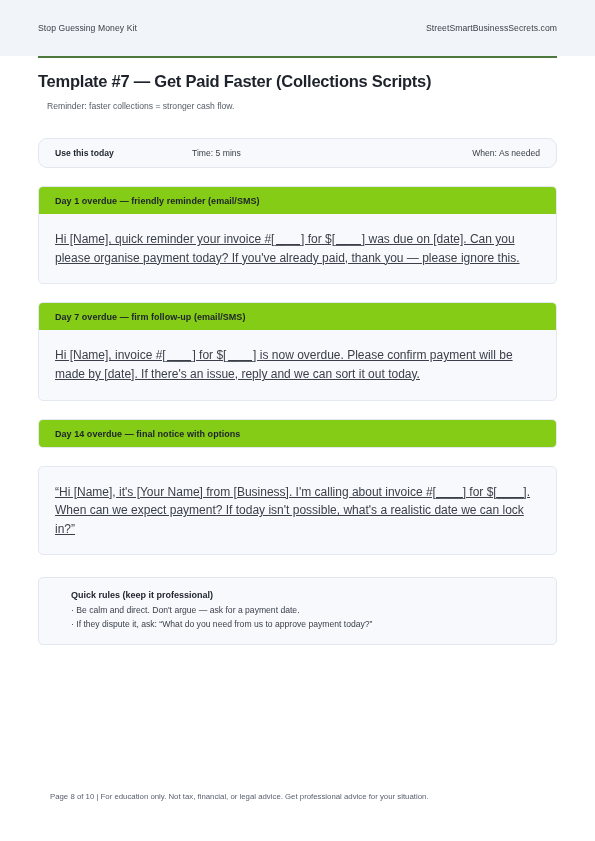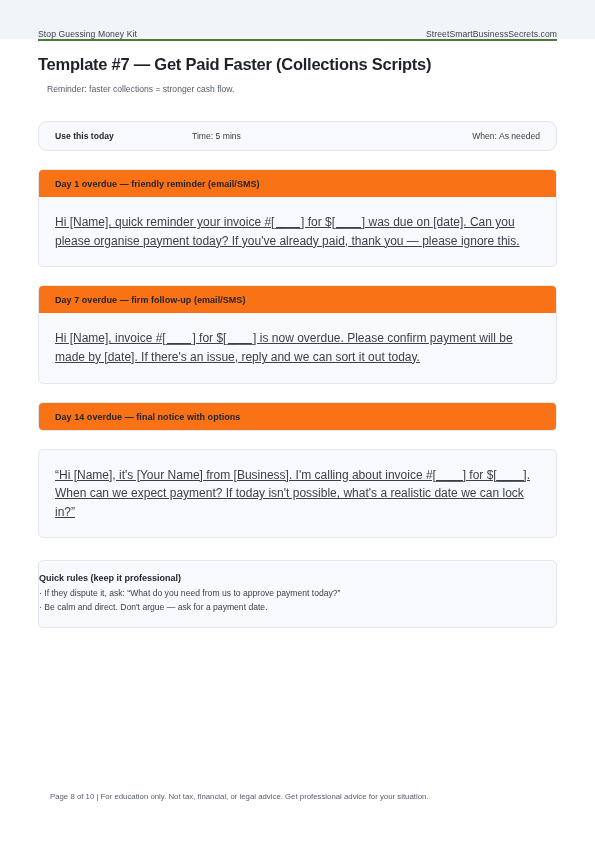--- a/index.html
+++ b/index.html
@@ -13,24 +13,24 @@
     background: #ffffff;
     font-family: "Liberation Sans", sans-serif;
     color: #2b2f38;
     -webkit-font-smoothing: antialiased;
     overflow: hidden;
     position: relative;
   }
 
   
   .page-header {
-    height: 39px;
+    height: 56px;
     background: #f1f4f8;
     display: flex;
-    align-items: flex-end;
+    align-items: center;
     justify-content: space-between;
     padding: 0 38px;
     box-sizing: border-box;
   }
   .page-header .hdr-left,
   .page-header .hdr-right {
     font-size: 8.6px;
     color: #3b4049;
     letter-spacing: 0.01em;
     white-space: nowrap;
@@ -95,42 +95,42 @@
 
   
   .card {
     margin-top: 18px;
     background: #f7f9fc;
     border: 1px solid #e4e9f1;
     border-radius: 5px;
     overflow: hidden;
   }
   .card-head {
-    background: #f97316;
+    background: #84cc16;
     padding: 9px 16px 8px 16px;
     font-size: 9px;
     font-weight: bold;
     color: #1d222b;
     letter-spacing: 0.005em;
   }
   .card-body {
     padding: 16px 16px 16px 16px;
     font-size: 12px;
     line-height: 1.55;
     color: #3a3f49;
     text-decoration: underline;
   }
 
   
   .rules-box {
     margin-top: 22px;
     background: #f7f9fc;
     border: 1px solid #e2e7ef;
     border-radius: 5px;
-    padding: 12px 16px 13px 0;
+    padding: 12px 16px 13px 32px;
     box-sizing: border-box;
   }
   .rules-title {
     font-size: 9px;
     font-weight: bold;
     color: #1d222b;
     margin-bottom: 4px;
   }
   .rules-list {
     list-style: none;
@@ -194,22 +194,22 @@
     <div class="card-head">Day 14 overdue — final notice with options</div>
   </div>
 
   <div class="card">
     <div class="card-body">“Hi [Name], it's [Your Name] from [Business]. I'm calling about invoice #[____] for $[____]. When can we expect payment? If today isn't possible, what's a realistic date we can lock in?”</div>
   </div>
 
   <div class="rules-box">
     <div class="rules-title">Quick rules (keep it professional)</div>
     <ul class="rules-list">
+      <li>Be calm and direct. Don't argue — ask for a payment date.</li>
       <li>If they dispute it, ask: “What do you need from us to approve payment today?”</li>
-      <li>Be calm and direct. Don't argue — ask for a payment date.</li>
     </ul>
   </div>
 
 </div>
 
 <div class="page-footer">
   <span>Page 8 of 10 | For education only. Not tax, financial, or legal advice. Get professional advice for your situation.</span>
 </div>
 
 </body></html>

